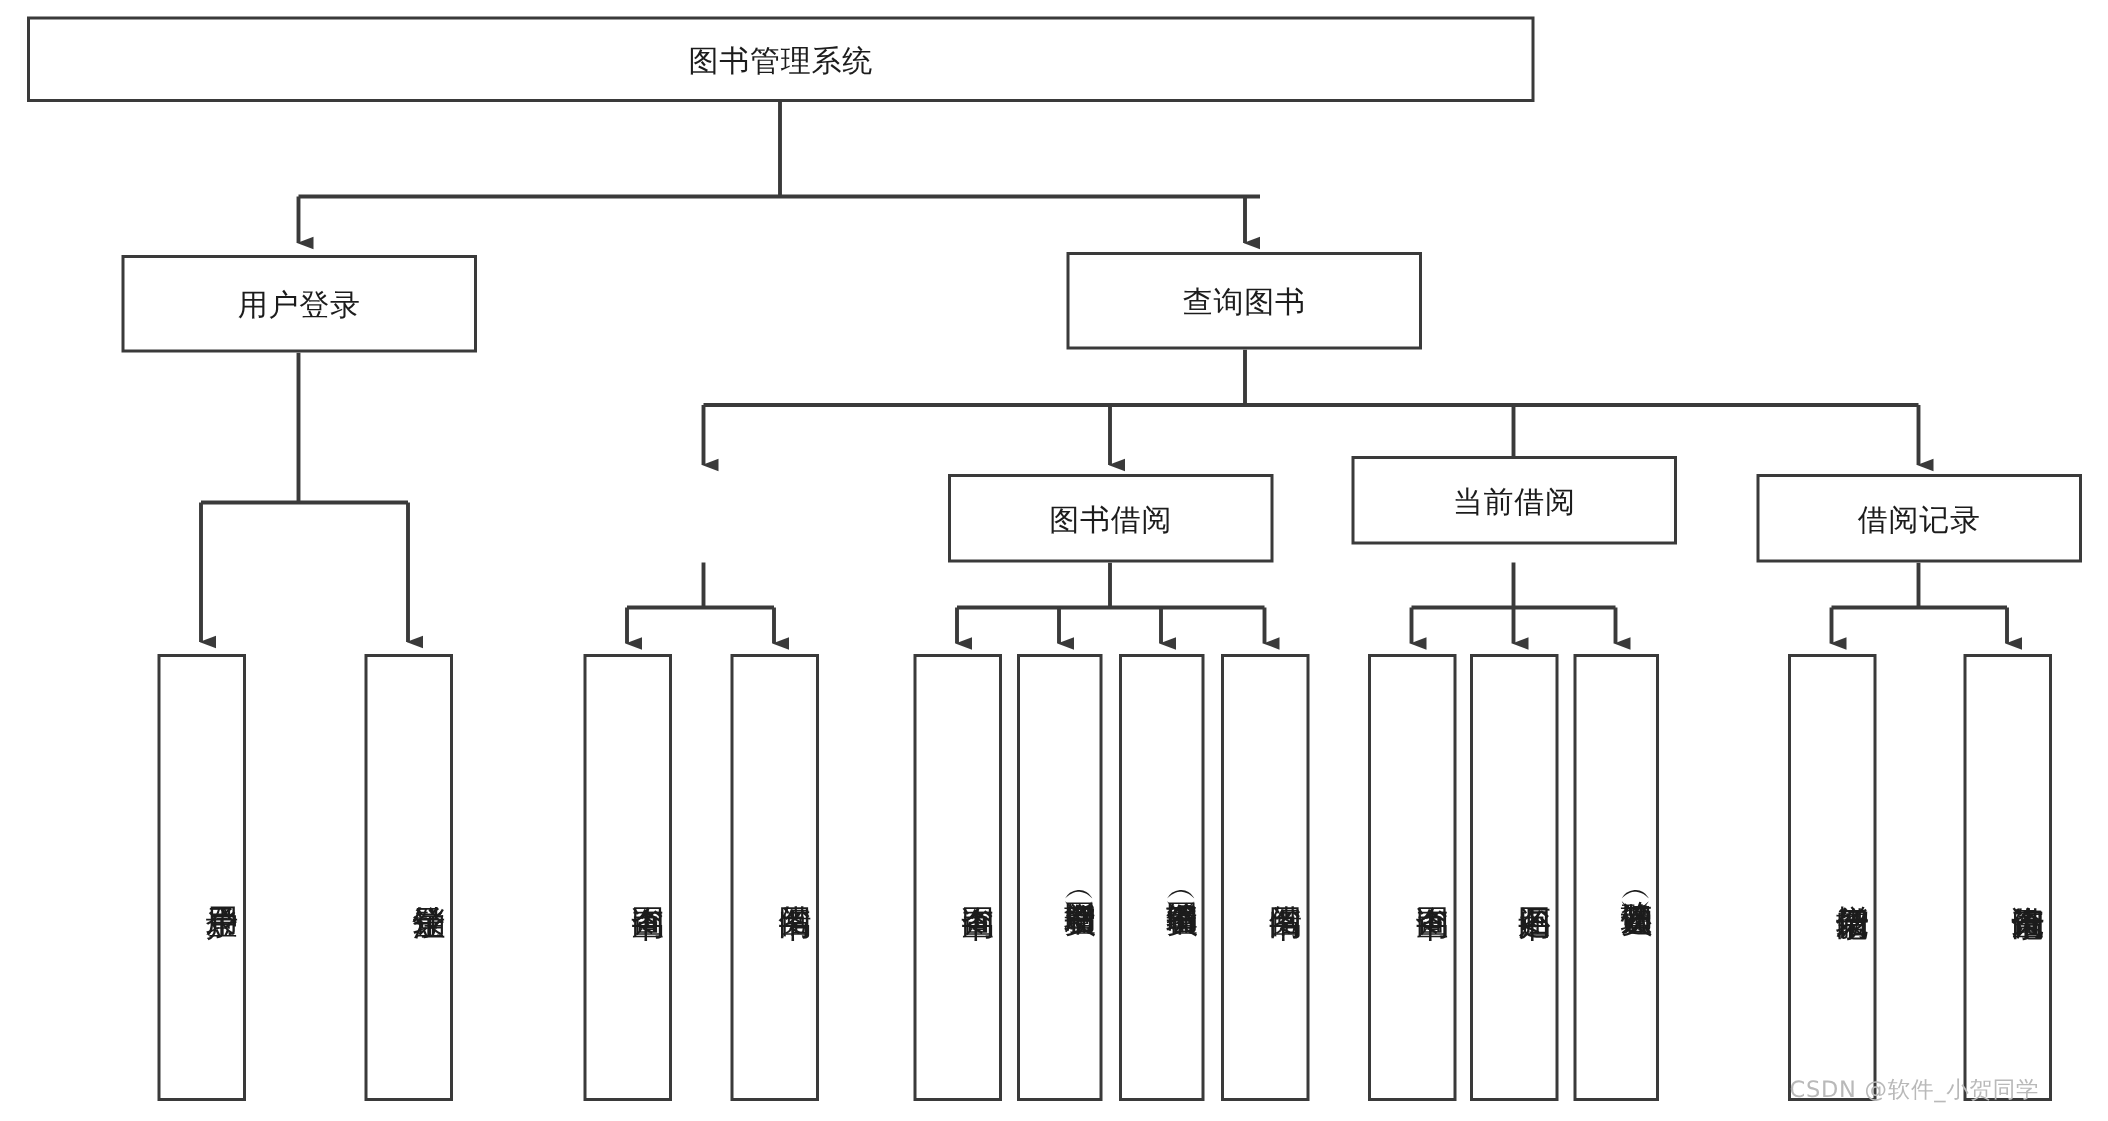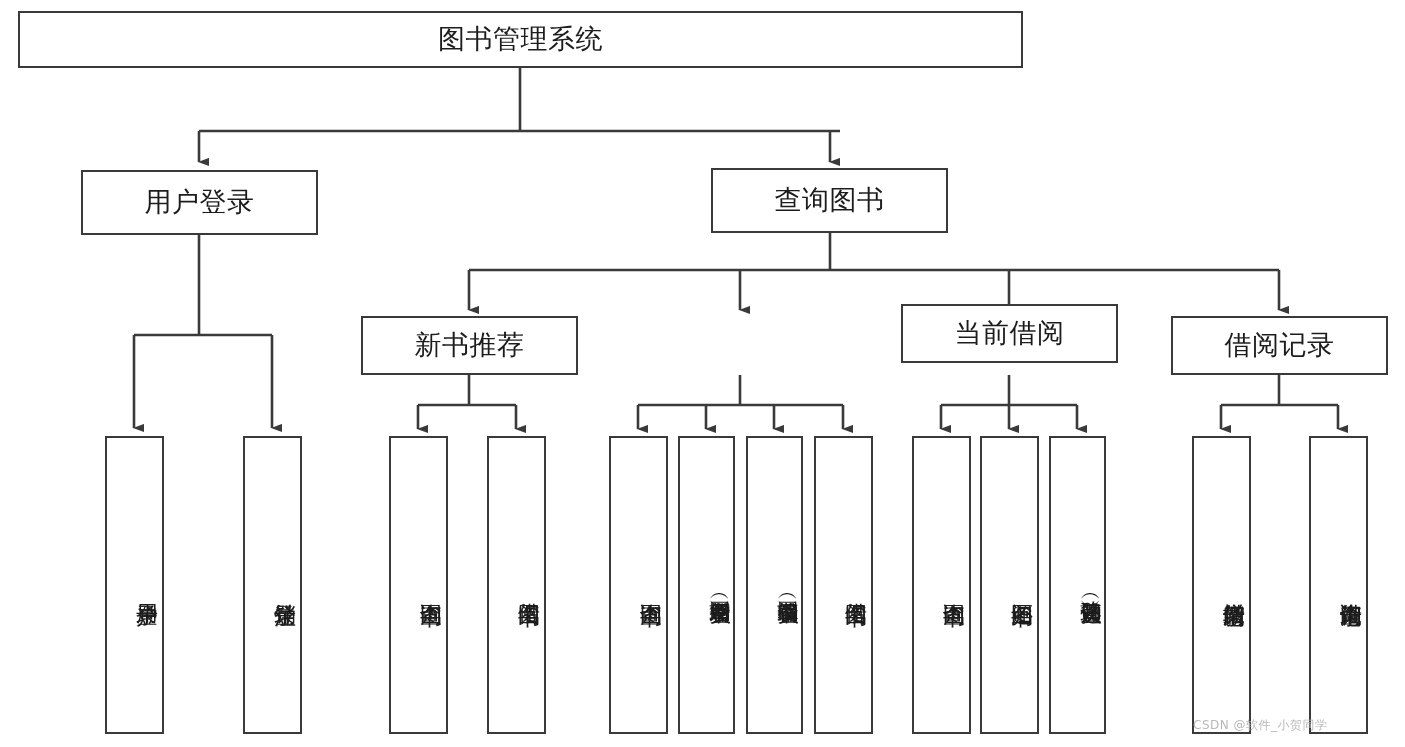--- a/index.html
+++ b/index.html
@@ -31,42 +31,42 @@
     box-sizing: border-box;
     border: 2.5px solid #3a3a3a;
     background: #ffffff;
     display: flex;
     align-items: center;
     justify-content: center;
     color: #1c1c1c;
     letter-spacing: 0.5px;
   }
   .node-h {
-    font-size: 27px;
+    font-size: 20px;
     line-height: 1.2;
     white-space: nowrap;
   }
   .node-v {
     writing-mode: vertical-rl;
     text-orientation: upright;
     font-size: 22px;
     line-height: 1.34;
     align-items: flex-start;
     justify-content: center;
     padding-top: 4px;
     white-space: nowrap;
   }
   .node-v.tight {
     padding-top: 2px;
     font-size: 21px;
     line-height: 1.3;
   }
   .watermark {
     position: absolute;
-    font-size: 12px;
+    font-size: 15px;
     color: #b9b9b9;
     white-space: nowrap;
     letter-spacing: 0.5px;
   }
 </style>
 </head>
 <body>
 
 <div id="diagram-root">
 
@@ -118,21 +118,21 @@
       <path d="M 1221 405 L 1221 429" marker-end="url(#arrowhead)"></path>
       <path d="M 1338 405 L 1338 429" marker-end="url(#arrowhead)"></path>
     </g>
   </svg>
 
   <div class="node node-h" style="left:18px; top:11px; width:1005px; height:57px;">图书管理系统</div>
 
   <div class="node node-h" style="left:81px; top:170px; width:237px; height:65px;">用户登录</div>
   <div class="node node-h" style="left:711px; top:168px; width:237px; height:65px;">查询图书</div>
 
-  <div class="node node-h" style="left:361px; top:316px; width:217px; height:59px;">新书推荐</div>
+  <div class="node node-h" style="left:632px; top:316px; width:217px; height:59px;">图书借阅</div>
   <div class="node node-h" style="left:901px; top:304px; width:217px; height:59px;">当前借阅</div>
   <div class="node node-h" style="left:1171px; top:316px; width:217px; height:59px;">借阅记录</div>
 
   <div class="node node-v" style="left:105px; top:436px; width:59px; height:298px;">用户登录</div>
   <div class="node node-v" style="left:243px; top:436px; width:59px; height:298px;">注销登录</div>
 
   <div class="node node-v" style="left:389px; top:436px; width:59px; height:298px;">查询图书</div>
   <div class="node node-v" style="left:487px; top:436px; width:59px; height:298px;">借阅图书</div>
 
   <div class="node node-v" style="left:609px; top:436px; width:59px; height:298px;">查询图书</div>

